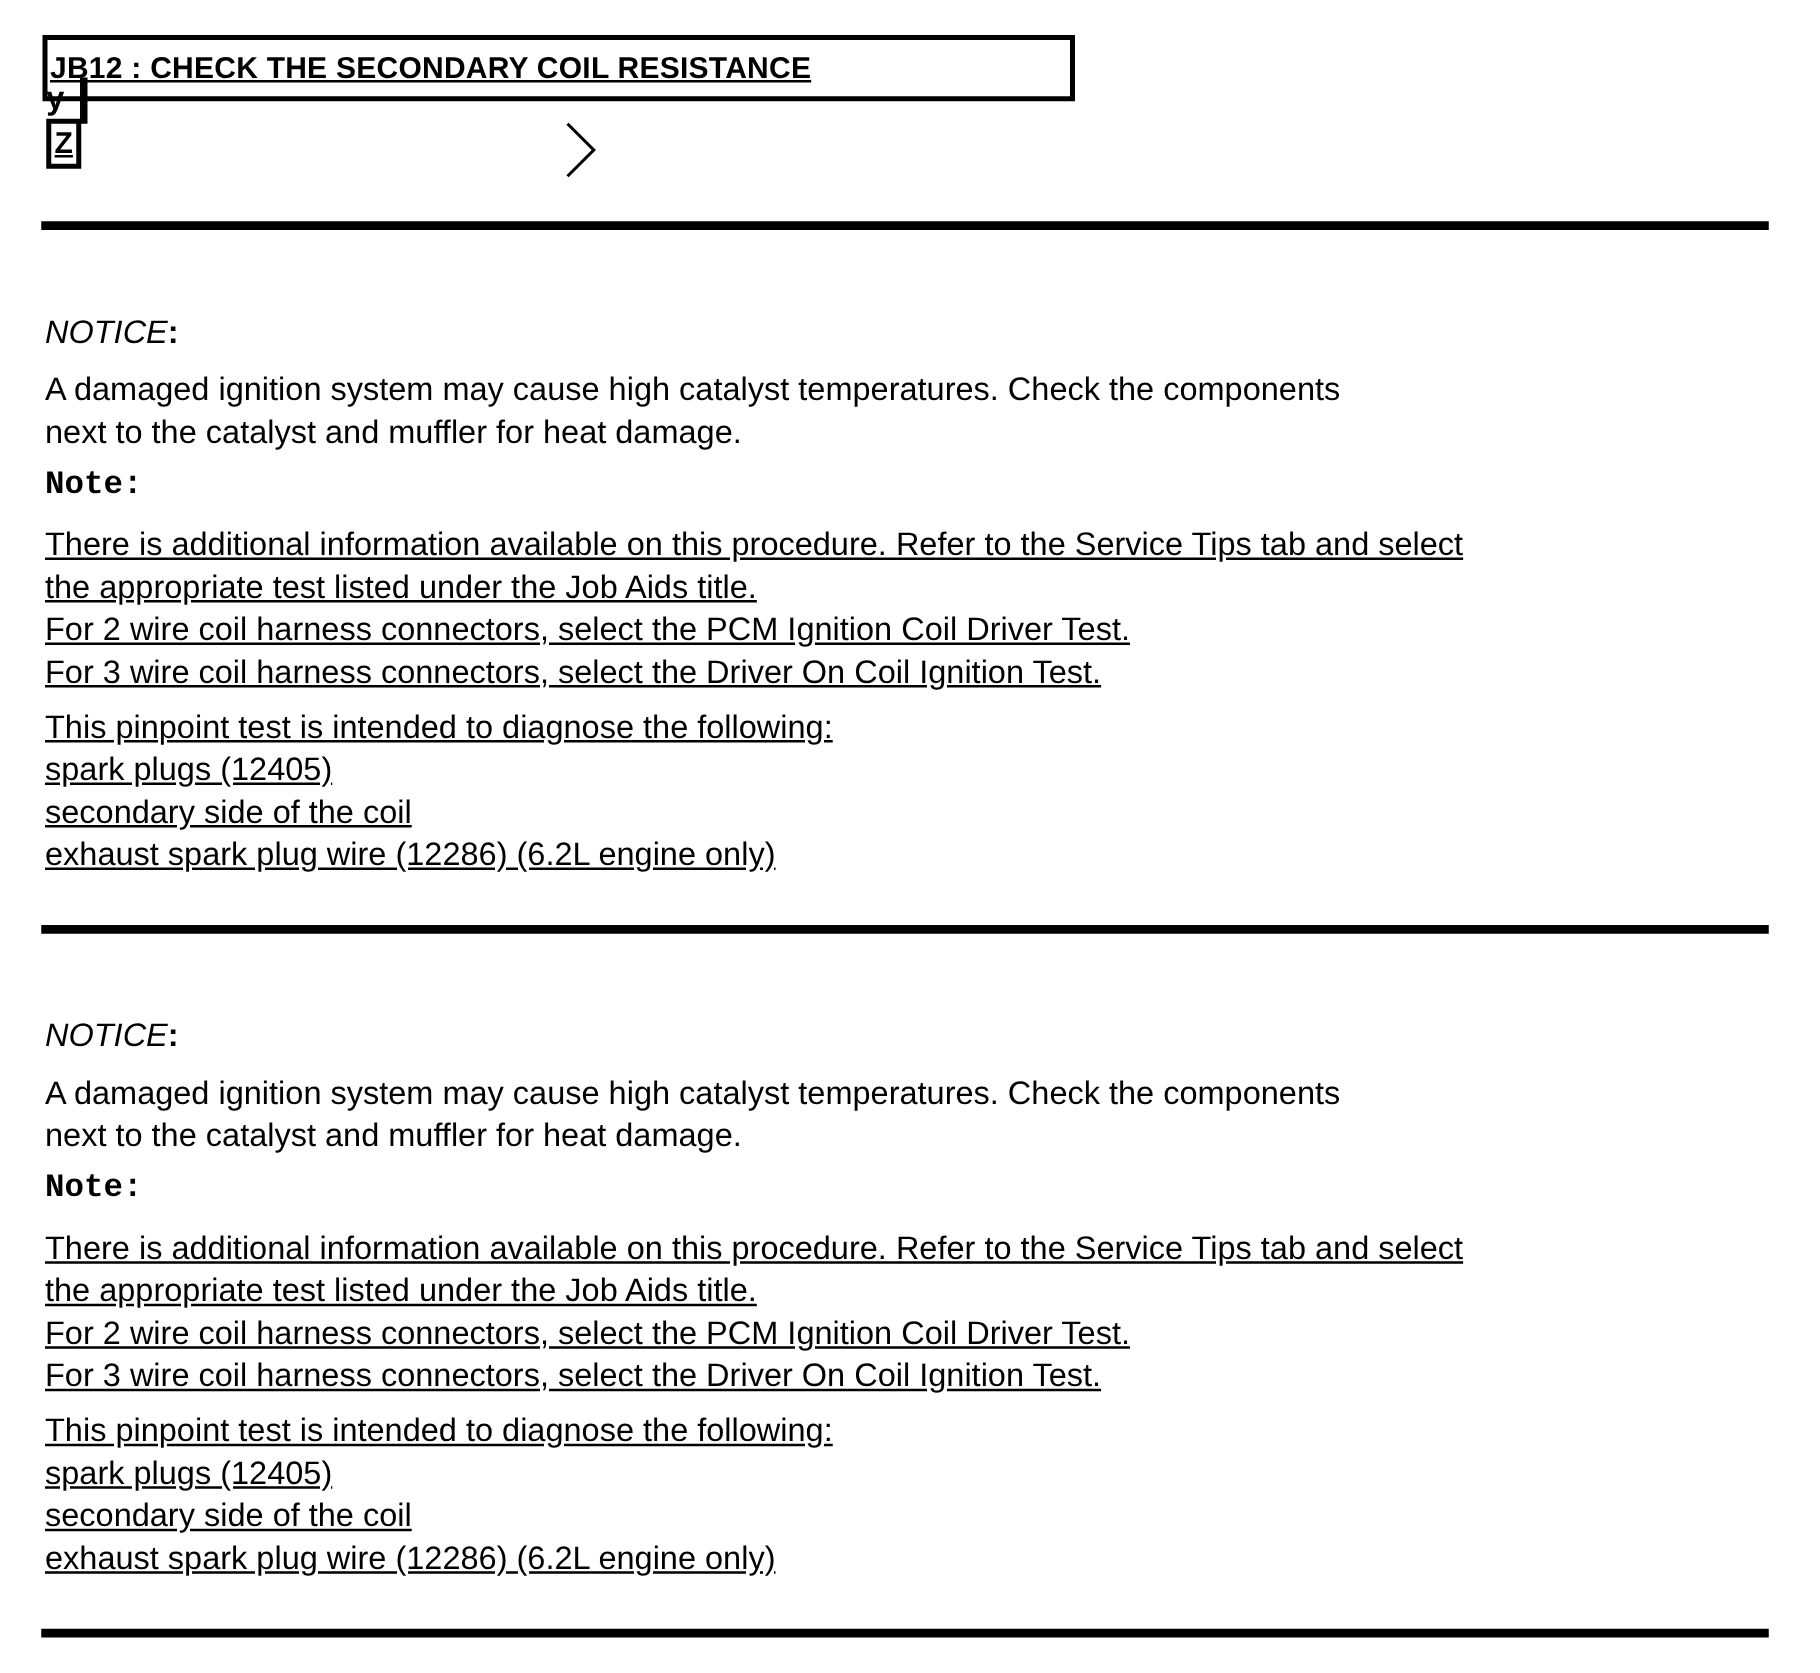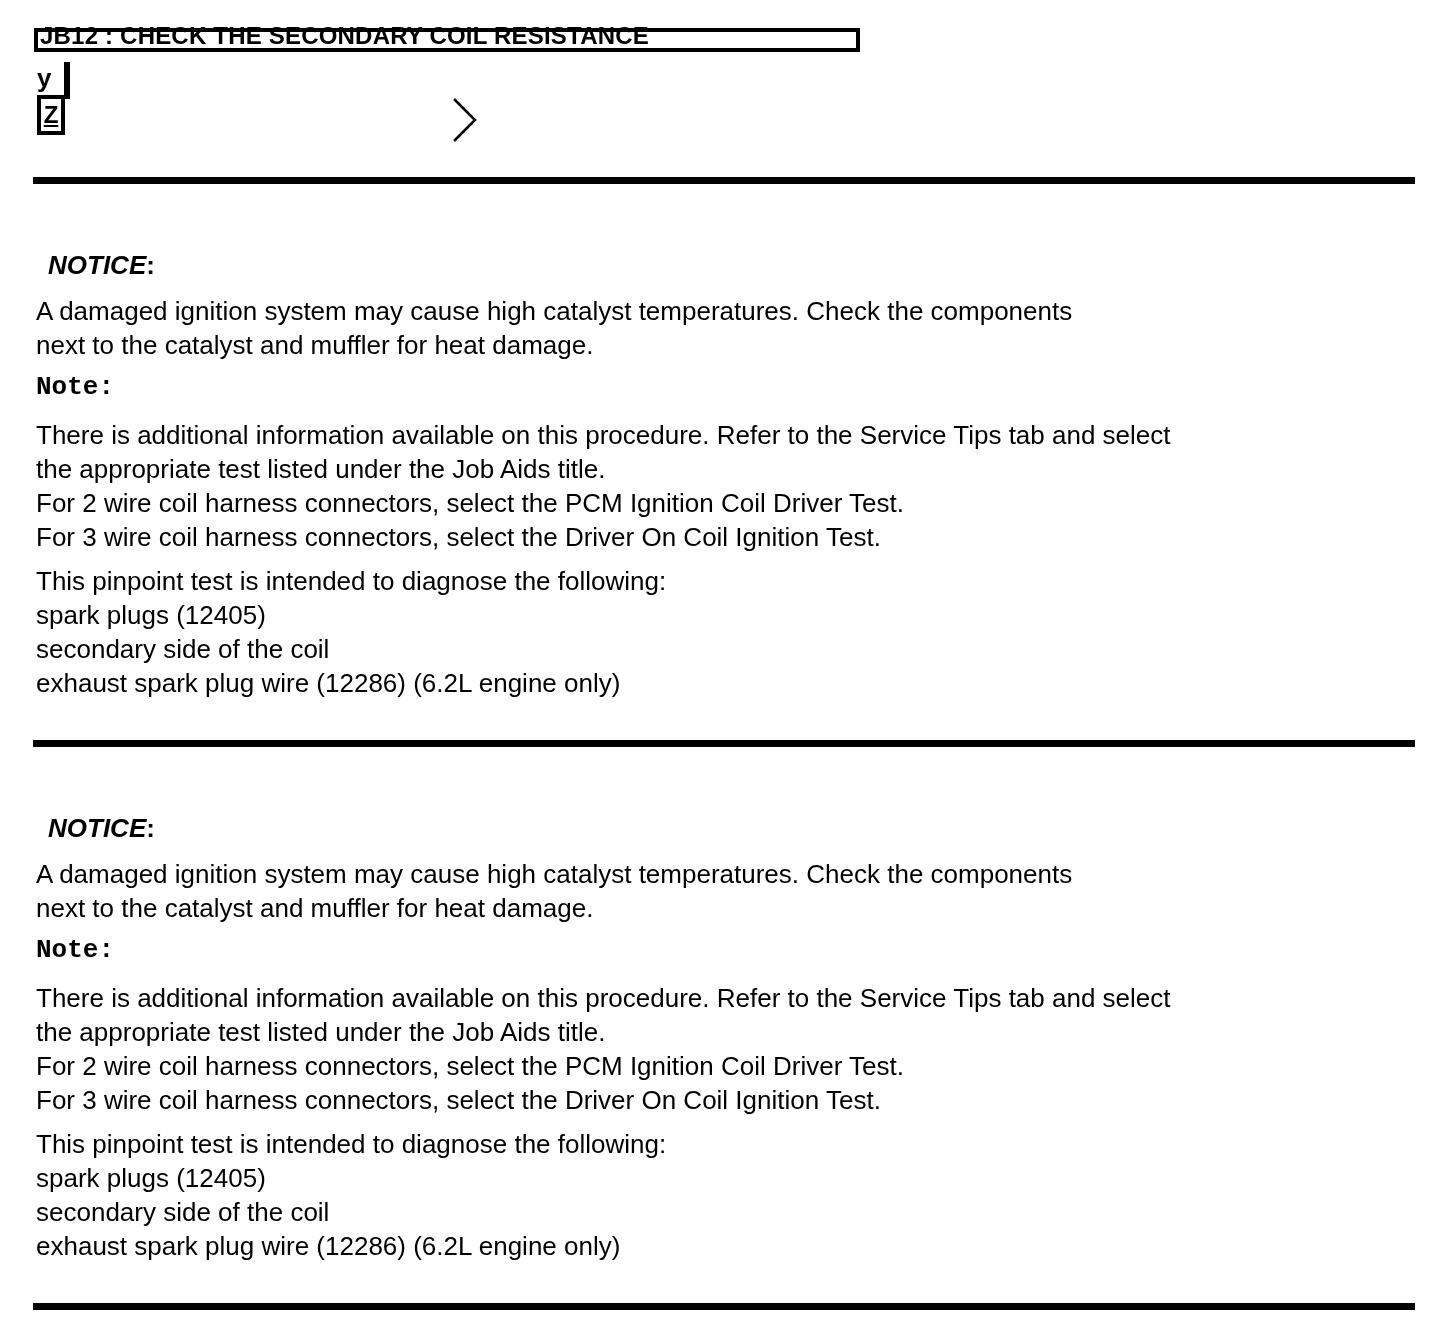--- a/index.html
+++ b/index.html
@@ -18,25 +18,26 @@
   #header-area {
     position: relative;
     width: 100%;
     height: 177px;
   }
   #title-box {
     position: absolute;
     left: 34px;
     top: 28px;
     width: 826px;
-    height: 24px;
+    height: 53px;
     border: 4px solid #000000;
     display: flex;
-    align-items: flex-end;
+    align-items: center;
     background: #ffffff;
+    text-decoration: underline;
   }
   #title-box .title-text {
     font-size: 24px;
     font-weight: bold;
     letter-spacing: 0.2px;
     white-space: nowrap;
     padding-left: 2px;
     line-height: 1;
   }
   .branch-label {
@@ -93,41 +94,41 @@
     padding: 64px 36px 40px 36px;
     font-size: 26px;
     line-height: 34px;
   }
   .notice-heading {
     font-size: 26px;
     line-height: 34px;
     margin-bottom: 12px;
   }
   .notice-heading .notice-word {
-    font-weight: bold;
+    font-weight: normal;
     font-style: italic;
-    margin-left: 12px;
   }
   .notice-heading .notice-colon {
     font-weight: bold;
     font-style: normal;
   }
   .warning-para {
     font-weight: normal;
     white-space: pre-line;
     margin-bottom: 8px;
   }
   .note-heading {
     font-weight: bold;
     margin-bottom: 14px;
     font-family: Liberation Mono, monospace;
   }
   .body-para {
     white-space: pre-line;
     margin-bottom: 10px;
+    text-decoration: underline;
   }
   .body-para:last-child { margin-bottom: 0; }
 </style>
 </head>
 <body>
 
 <div id="page">
 
   <div id="header-area">
     <div id="title-box">

